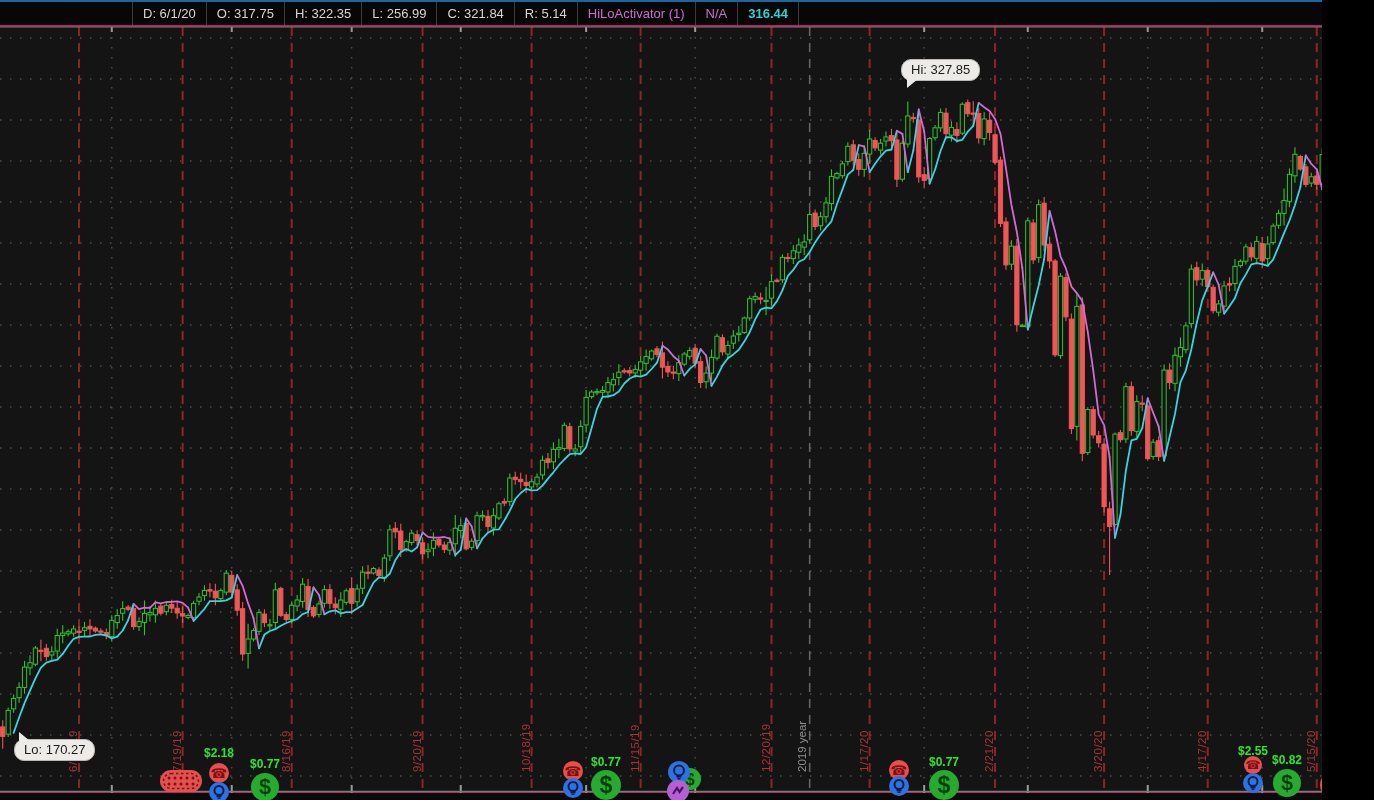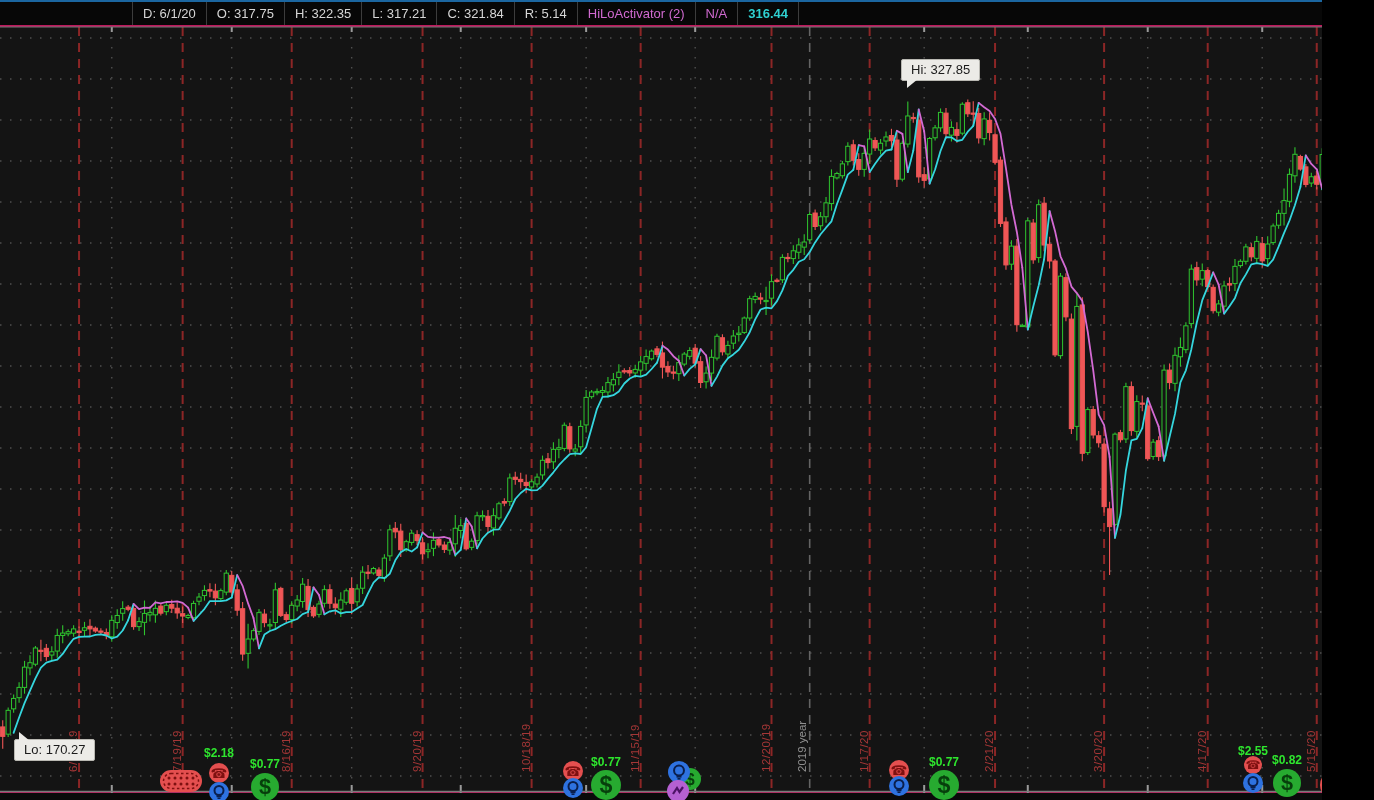--- a/index.html
+++ b/index.html
@@ -8,44 +8,44 @@
   .topbar{position:absolute;top:0;left:0;right:0;height:23px;background:#070707;display:flex;
           align-items:stretch;padding-left:132px;z-index:5;}
   .hitem{display:flex;align-items:center;padding:0 10px;border-left:1px solid #3c3c3c;
          font-size:13px;color:#d6d6d6;white-space:nowrap;}
   .hitem:last-child{border-right:1px solid #3c3c3c;font-weight:bold;}
   .c-magenta{color:#d06ad0;}
   .c-cyan{color:#2fd0d0;}
   svg#chart{position:absolute;top:0;left:0;z-index:1;}
   #overlay{position:absolute;inset:0;z-index:3;pointer-events:none;}
   .tooltip{position:absolute;background:#ecebe7;color:#1b1b1b;border:1px solid #b9b8b2;
-           border-radius:2px;padding:1px 9px 2px 9px;font-size:13px;line-height:17px;
+           border-radius:10px;padding:1px 9px 2px 9px;font-size:13px;line-height:17px;
            white-space:nowrap;pointer-events:none;}
   .tt-hi{left:901px;top:57px;}
   .tt-hi::after{content:"";position:absolute;left:5px;bottom:-8px;width:0;height:0;
                 border-top:9px solid #ecebe7;border-right:11px solid transparent;}
   .tt-lo{left:2px;top:737px;margin-left:12px;}
   .tt-lo::before{content:"";position:absolute;left:4px;top:-8px;width:0;height:0;
                  border-bottom:9px solid #ecebe7;border-right:11px solid transparent;}
   .evlabel{position:absolute;transform:translateX(-50%);font-size:12px;font-weight:bold;
            color:#2ee52e;pointer-events:none;white-space:nowrap;}
   .evicon{position:absolute;pointer-events:auto;line-height:0;}
 </style>
 </head>
 <body>
 
 <div class="screen">
   <div class="topbar" id="topbar">
       <div class="hitem">D: 6/1/20</div>
       <div class="hitem">O: 317.75</div>
       <div class="hitem">H: 322.35</div>
-      <div class="hitem">L: 317.21</div>
+      <div class="hitem">L: 256.99</div>
       <div class="hitem">C: 321.84</div>
       <div class="hitem">R: 5.14</div>
-      <div class="hitem c-magenta">HiLoActivator (2)</div>
+      <div class="hitem c-magenta">HiLoActivator (1)</div>
       <div class="hitem c-magenta">N/A</div>
       <div class="hitem c-cyan">316.44</div>
     </div>
   <svg id="chart" width="1374" height="800" viewBox="0 0 1374 800">
       <rect x="0" y="25" width="1374" height="764" fill="#141414"></rect>
       <g>
         <line x1="0" y1="36" x2="1374" y2="36" stroke="#4f4f4f" stroke-width="1.4" stroke-dasharray="1.5 8.5"></line>
         <line x1="0" y1="77" x2="1374" y2="77" stroke="#4f4f4f" stroke-width="1.4" stroke-dasharray="1.5 8.5"></line>
         <line x1="0" y1="118" x2="1374" y2="118" stroke="#4f4f4f" stroke-width="1.4" stroke-dasharray="1.5 8.5"></line>
         <line x1="0" y1="159" x2="1374" y2="159" stroke="#4f4f4f" stroke-width="1.4" stroke-dasharray="1.5 8.5"></line>

